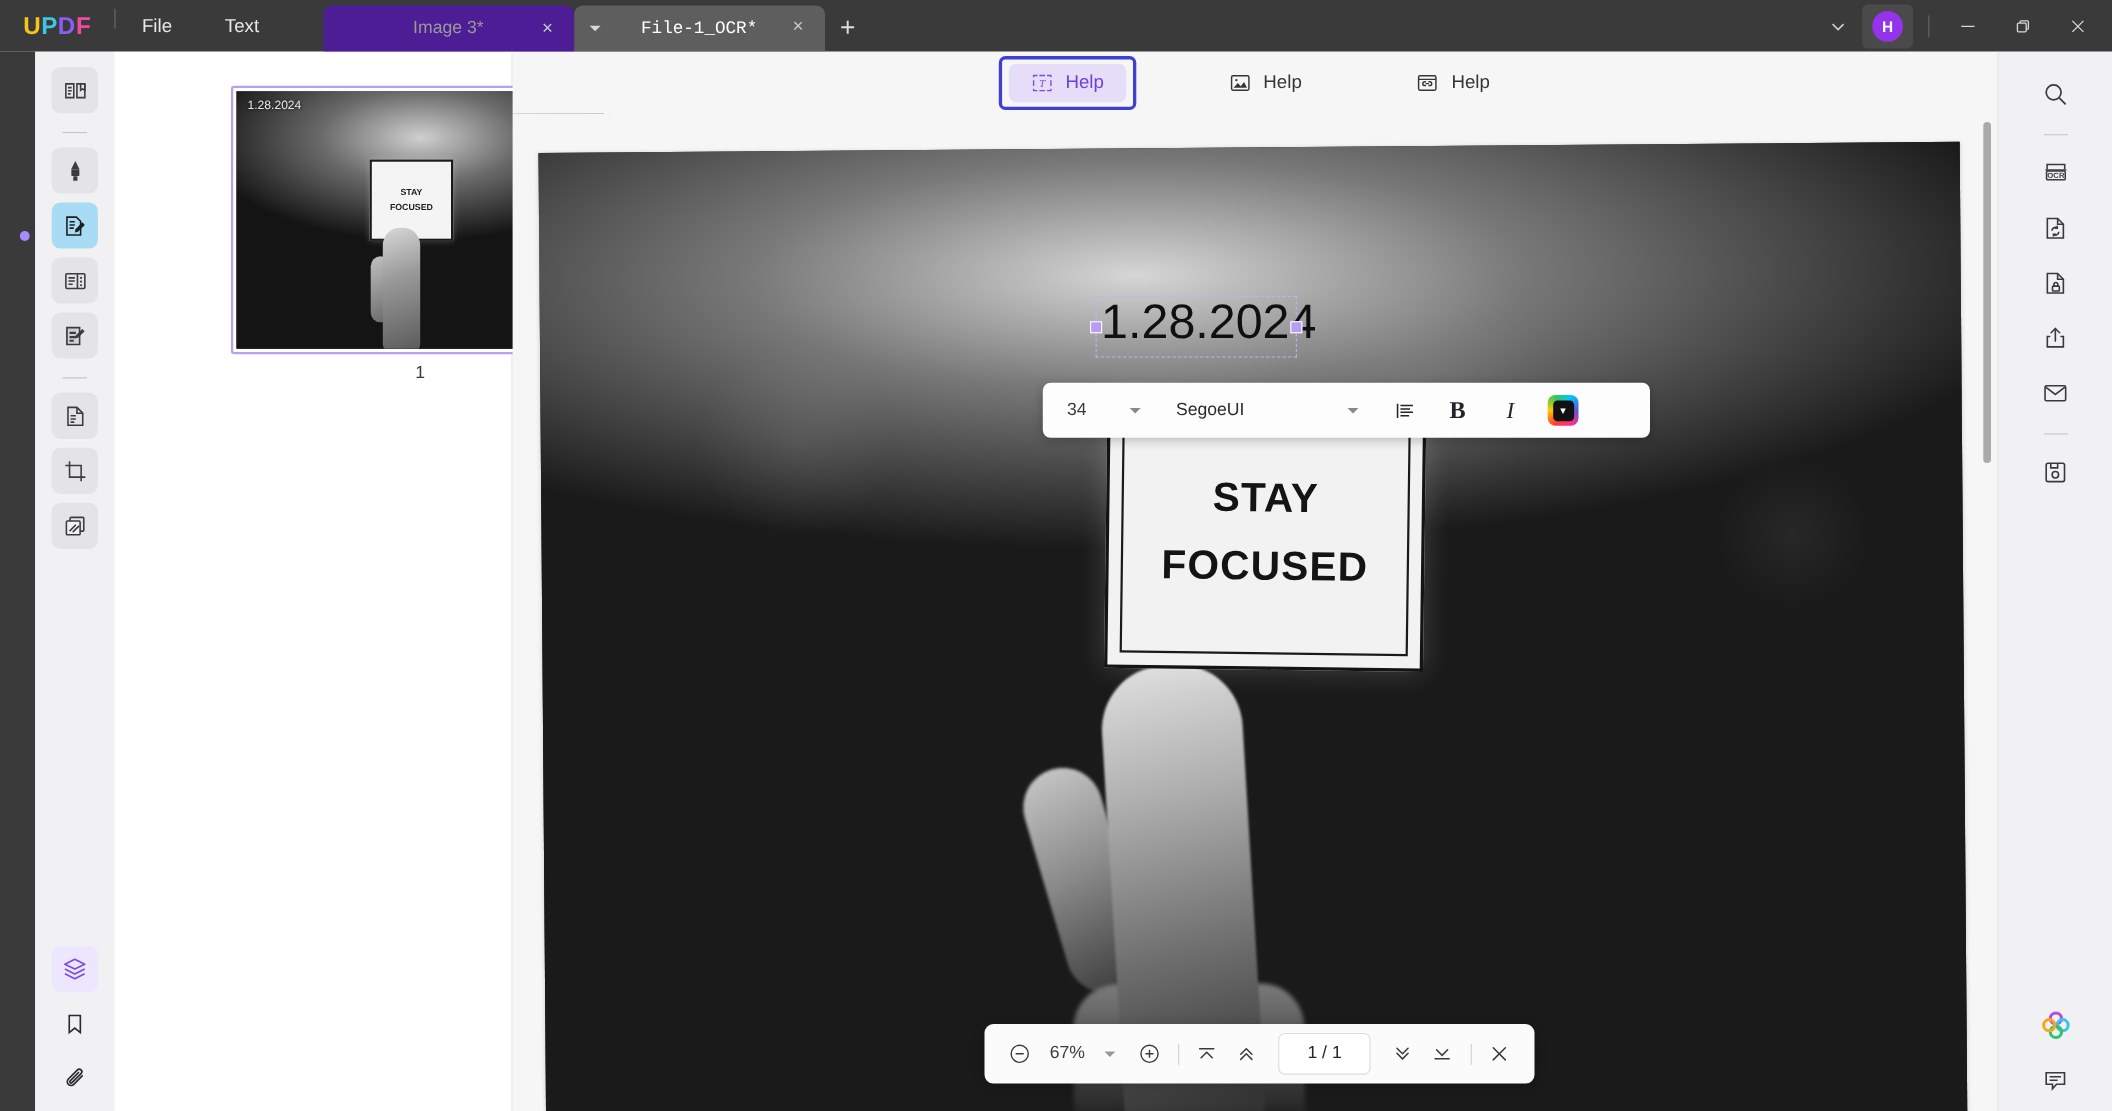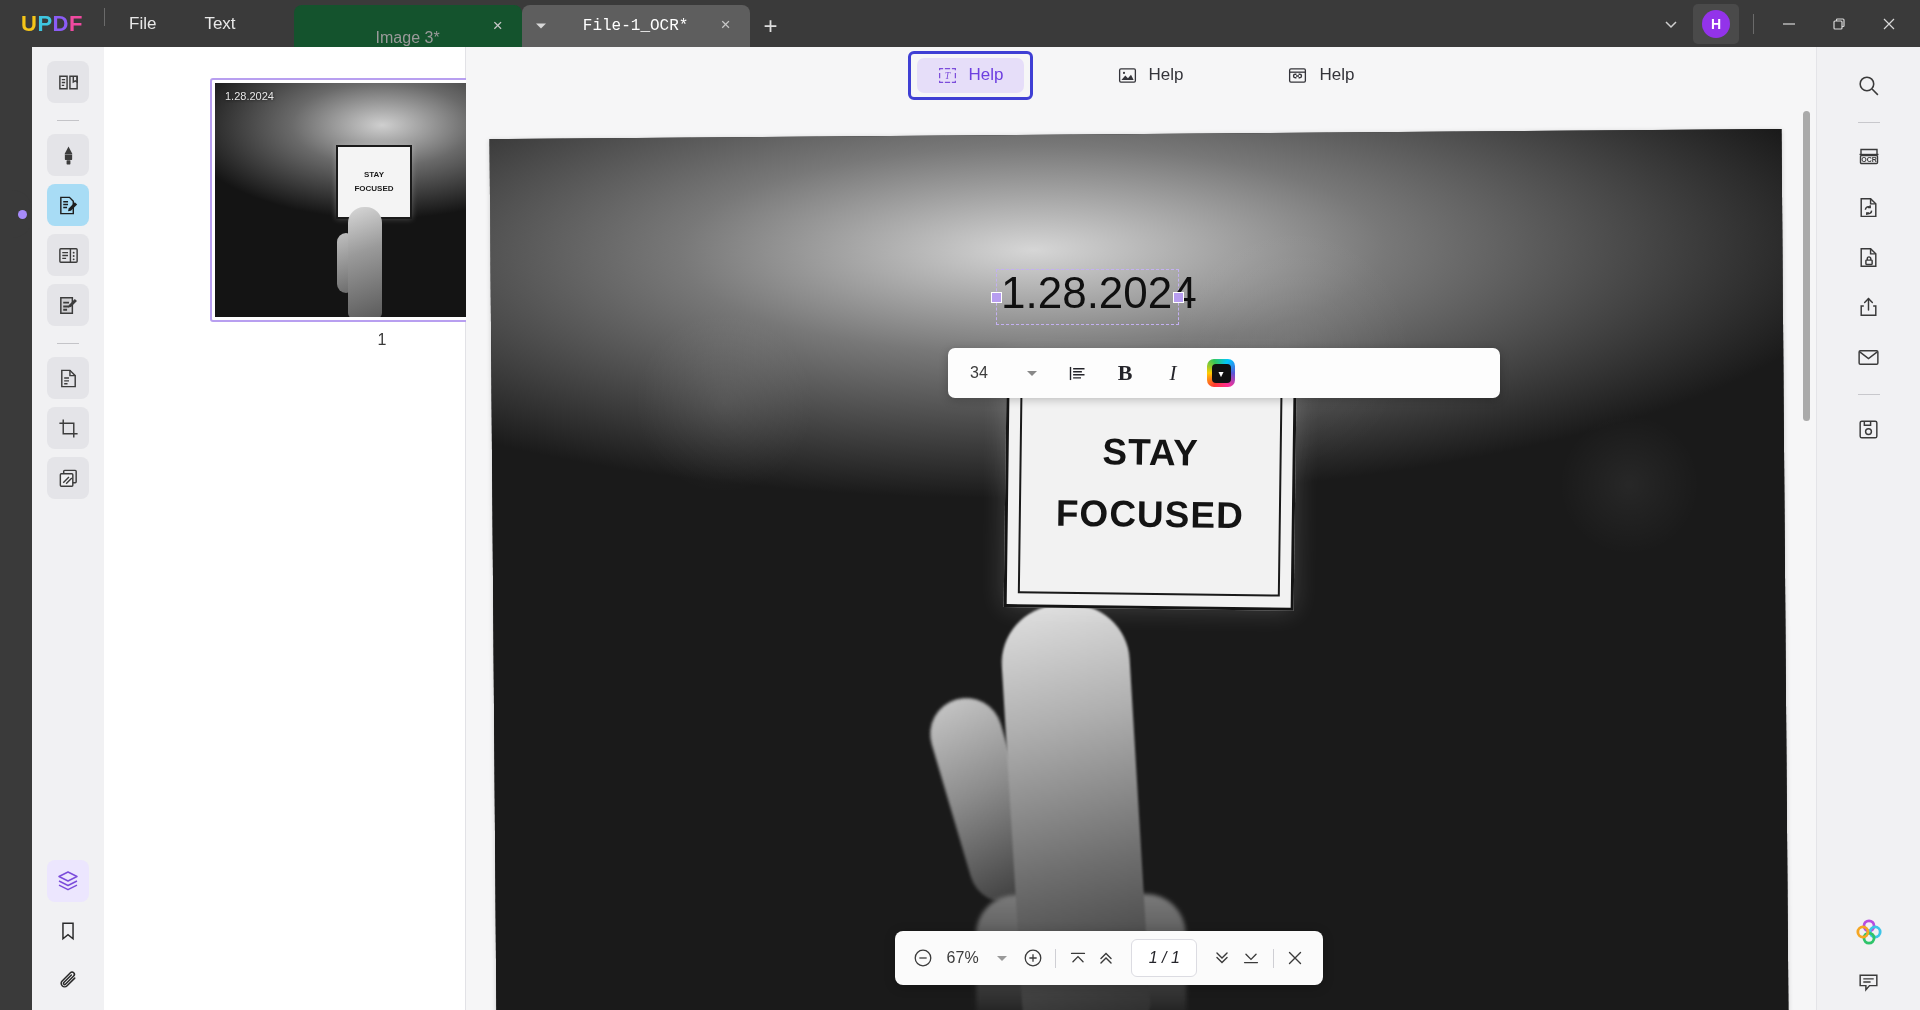--- a/index.html
+++ b/index.html
@@ -34,21 +34,21 @@
   }
   .tabs { display: flex; align-items: flex-end; height: 47px; margin-left: 34px; }
   .tab {
     height: 42px; width: 228px;
     border-radius: 8px 8px 0 0;
     display: flex; align-items: center;
     position: relative;
     cursor: pointer;
     font-size: 16px;
   }
-  .tab.inactive { background: #14532d; color: #9a9a9a; align-items: flex-end; }
+  .tab.inactive { background: #4c1d95; color: #9a9a9a; }
   .tab.active { background: #5e5e5e; color: #ffffff; font-family: Liberation Mono, monospace; }
   .tab-caret {
     position: absolute; left: 14px; top: 50%; transform: translateY(-50%);
     width: 0; height: 0;
     border-left: 5px solid transparent; border-right: 5px solid transparent;
     border-top: 5px solid #d8d8d8;
   }
   .tab-label { flex: 1; text-align: center; padding: 0 34px; white-space: nowrap;
     overflow: hidden; text-overflow: ellipsis; }
   .tab-close {
@@ -293,40 +293,40 @@
   }
 
   
   .vscroll {
     position:absolute; right:6px; top:8px; width:7px; height:310px;
     background:#aaaaaa; border-radius:4px;
   }
 
   
   .page-bar {
-    position:absolute; left:895px; bottom:25px; width:428px; height:54px;
+    position:absolute; left:895px; bottom:25px; width:500px; height:54px;
     background:#fbfbfb; border-radius:8px;
     box-shadow: 0 2px 12px rgba(0,0,0,.2);
     display:flex; align-items:center; padding:0 14px; gap:1px;
   }
   .pb-btn {
     width:36px; height:36px; border-radius:6px;
     display:flex; align-items:center; justify-content:center;
     cursor:pointer; color:#3a3a3a;
   }
   .pb-zoom { font-size:16px; color:#3c3c3c; padding:0 9px; }
   .pb-caret {
     width:0;height:0;border-left:5px solid transparent;border-right:5px solid transparent;
     border-top:5px solid #999; margin: 0 12px 0 8px; cursor:pointer;
   }
   .pb-sep { width:1px; height:19px; background:#cfcfd4; margin:0 7px; }
   .pb-page {
     width:86px; height:38px; border:1px solid #dcdce2; border-radius:6px;
     display:flex; align-items:center; justify-content:center;
-    font-size:16px; color:#24242a; background:#fff; margin:0 10px; cursor:text;font-style:italic;
+    font-size:16px; color:#24242a; background:#fff; margin:0 10px; cursor:text;
   }
 
   
   .right-rail {
     position:absolute; right:0; top:47px; width:104px; height:963px;
     background:#f1f1f3; border-left:1px solid #e4e4e8;
     display:flex; flex-direction:column; align-items:center; padding-top:16px;
   }
   .r-btn {
     width:44px; height:44px; margin-bottom:6px; border-radius:8px;
@@ -553,20 +553,24 @@
     <div class="content">1.28.2024</div>
     <div class="handle l"></div>
     <div class="handle r"></div>
   </div>
 
   <div class="font-toolbar">
     <div class="ft-size">
       <span>34</span>
       <span class="ft-caret"></span>
     </div>
+    <div class="ft-font">
+      <span>SegoeUI</span>
+      <span class="ft-caret"></span>
+    </div>
     <div class="ft-btn">
       <svg width="21" height="21" viewBox="0 0 24 24" stroke="currentColor" stroke-width="1.6" fill="none">
         <path d="M4 4.5v15"></path>
           <path d="M7 6.5h13M7 10h10M7 13.5h13M7 17h9"></path>
       </svg>
     </div>
     <div class="ft-btn ft-bold">B</div>
     <div class="ft-btn ft-ital">I</div>
     <div class="ft-btn">
       <div class="ft-color">

